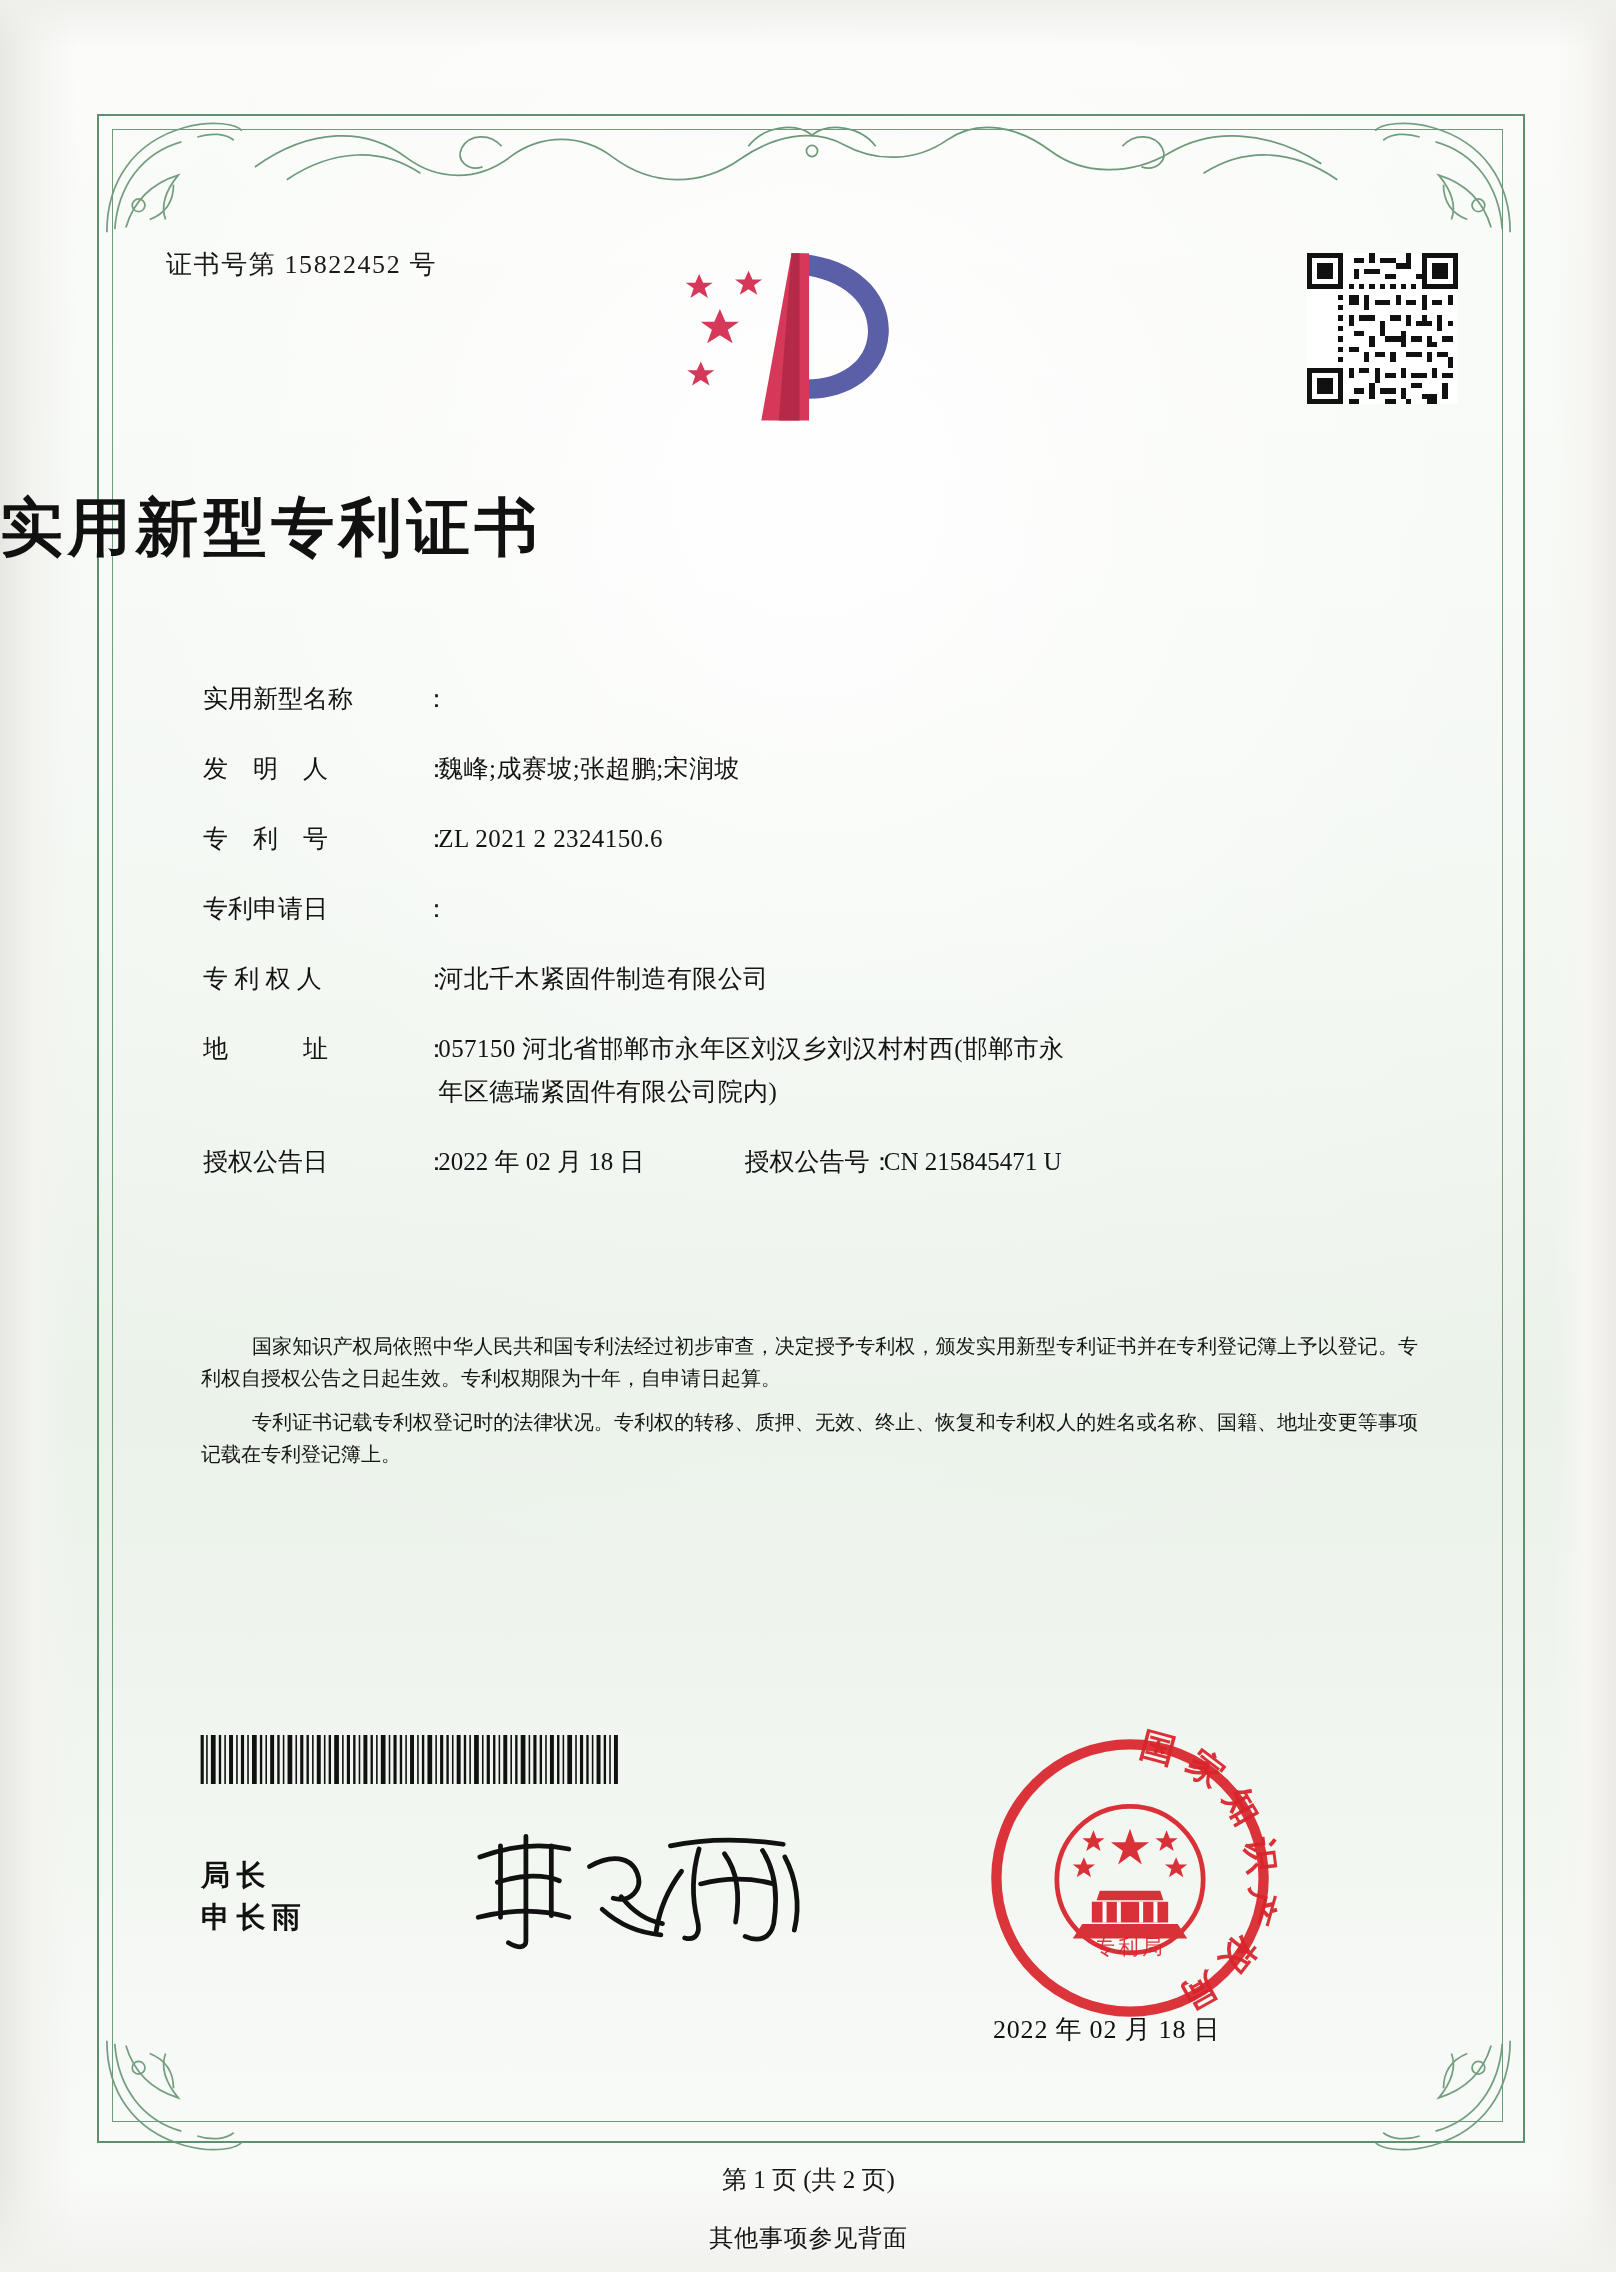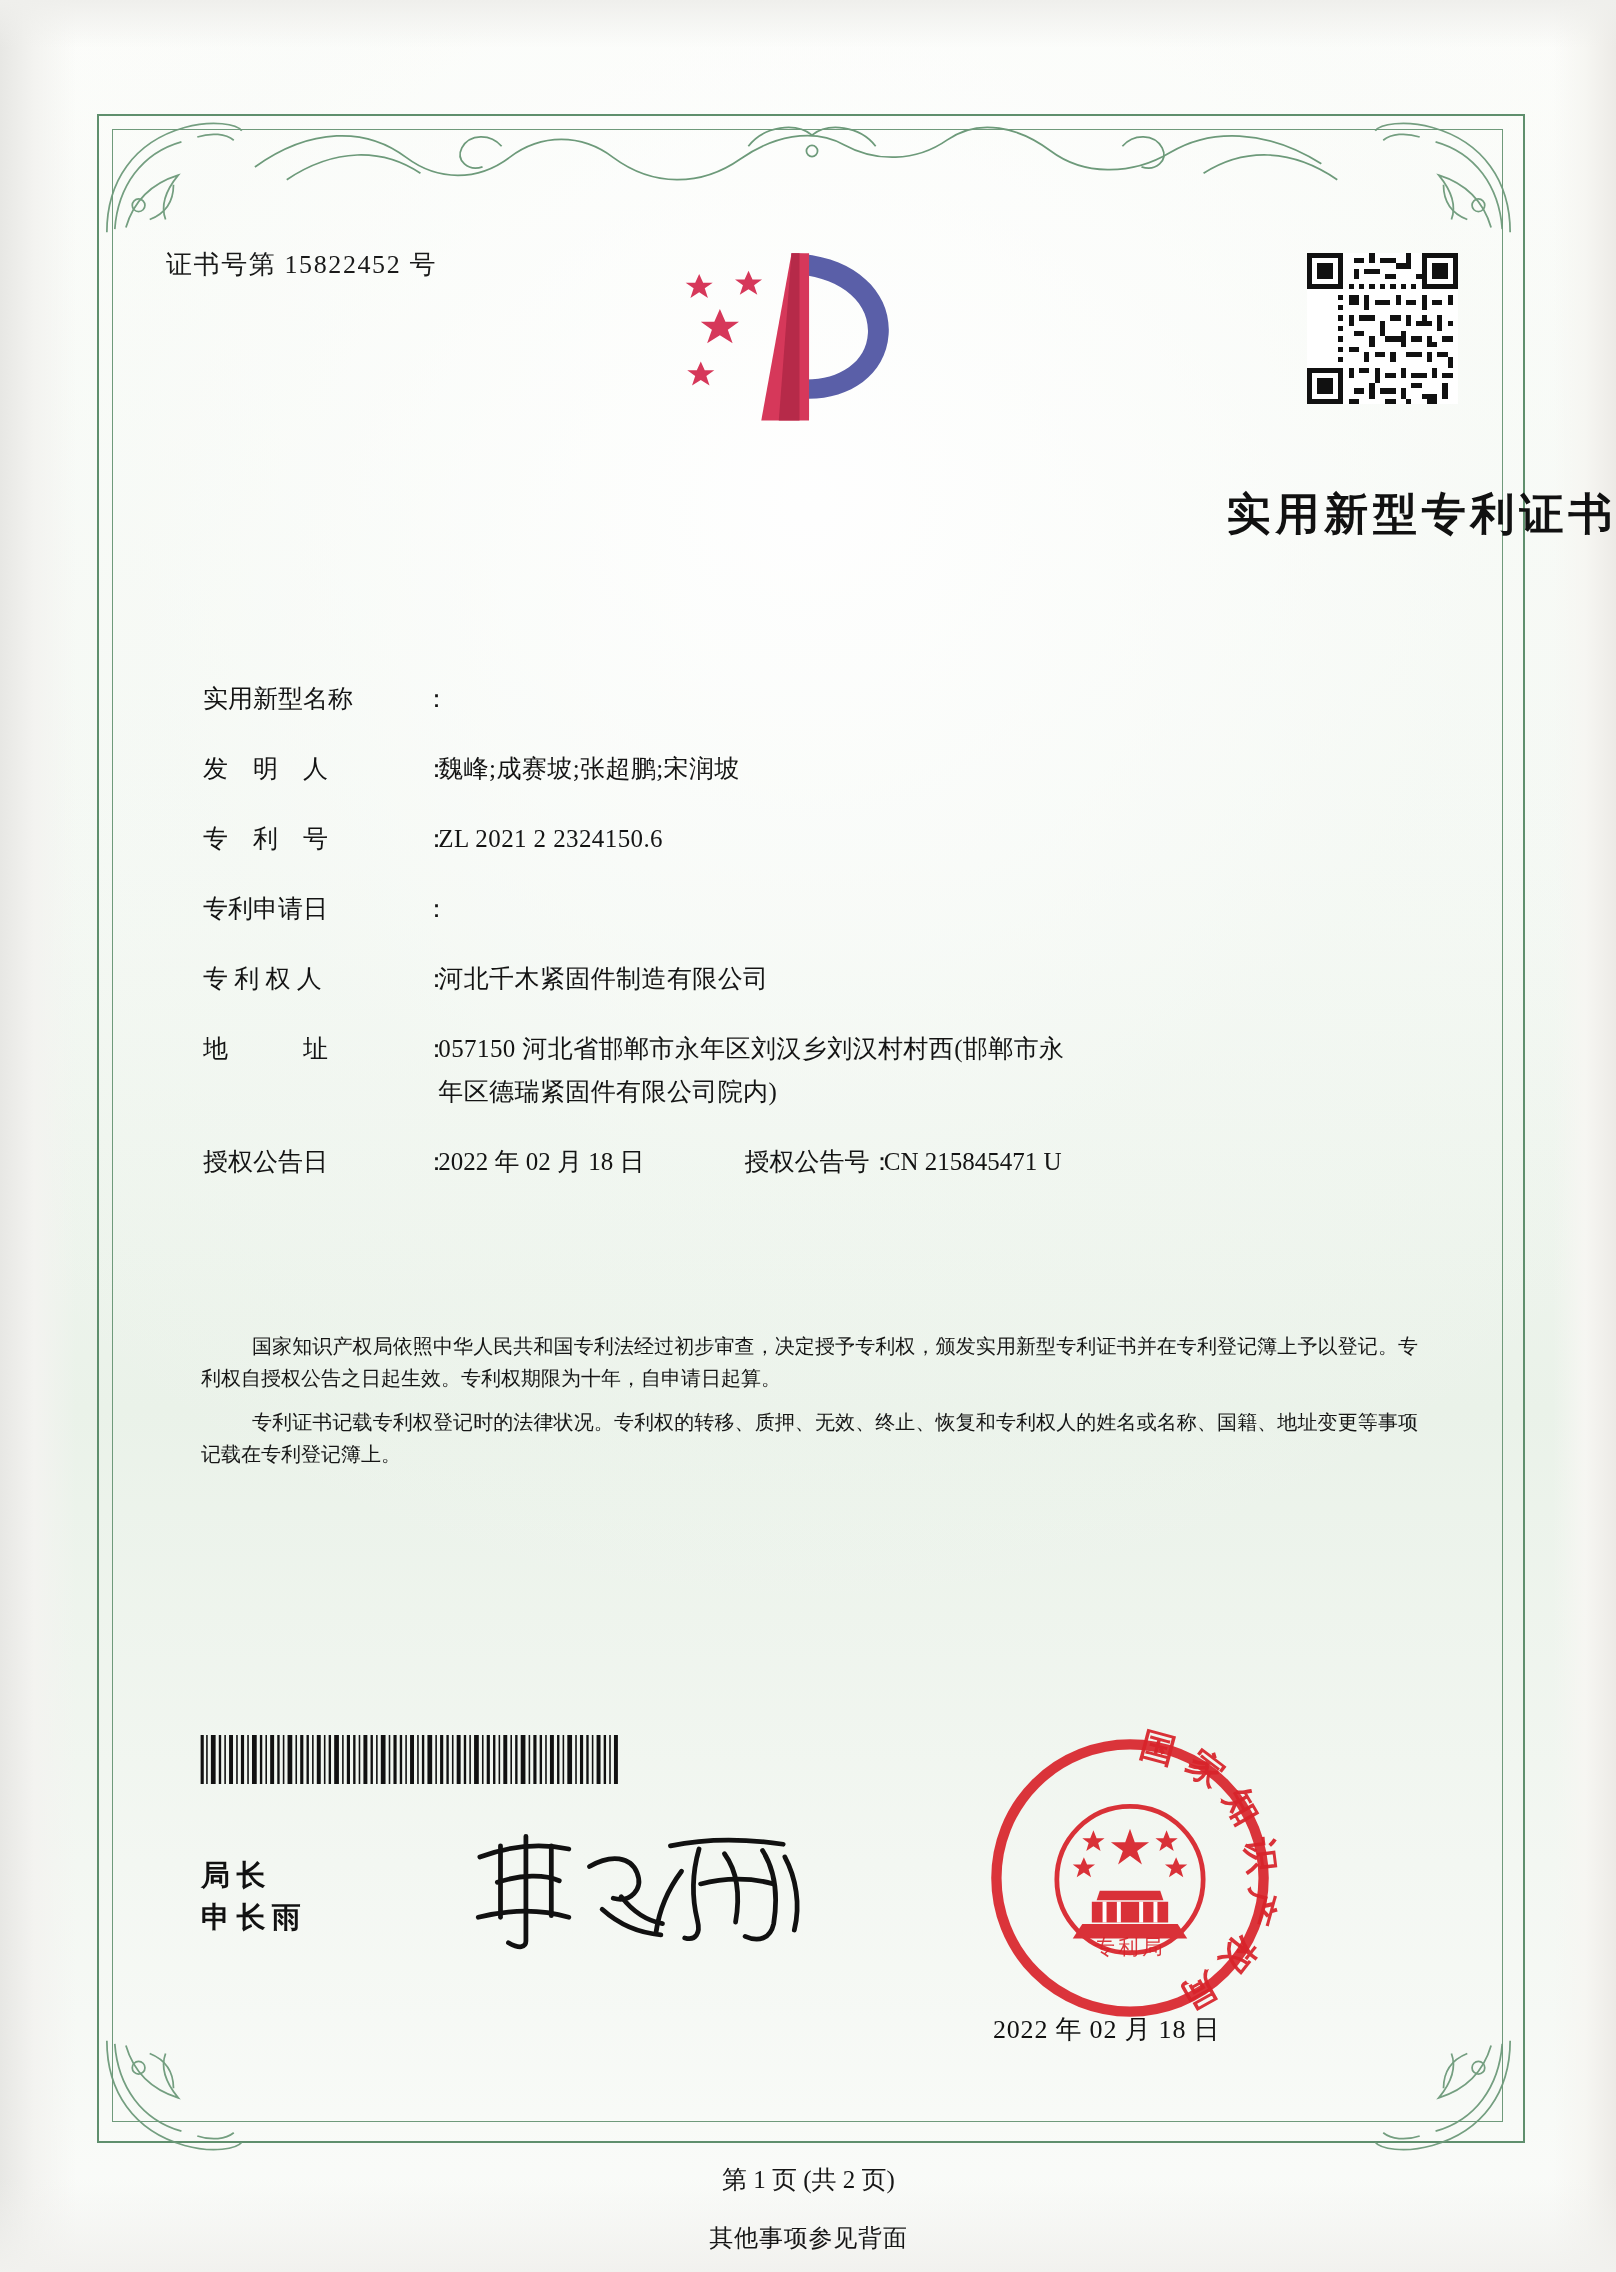--- a/index.html
+++ b/index.html
@@ -86,27 +86,26 @@
   .qr {
     position: absolute;
     right: 159px; top: 253px;
     width: 151px; height: 151px;
   }
 
   .title {
     position: absolute;
     left: 0; right: 0;
     top: 485px;
-    text-align: right;
-    font-size: 44px;
+    text-align: left;
+    font-size: 63px;
     font-weight: bold;
     letter-spacing: 4.8px;
     color: #111111;
     font-family: "DejaVu Serif","Liberation Serif",serif;
-    padding-left: 39px;
   }
 
   
   .fields {
     position: absolute;
     left: 203px; top: 686px;
     width: 1210px;
     font-size: 25px;
     color: #141414;
     line-height: 1.0;

